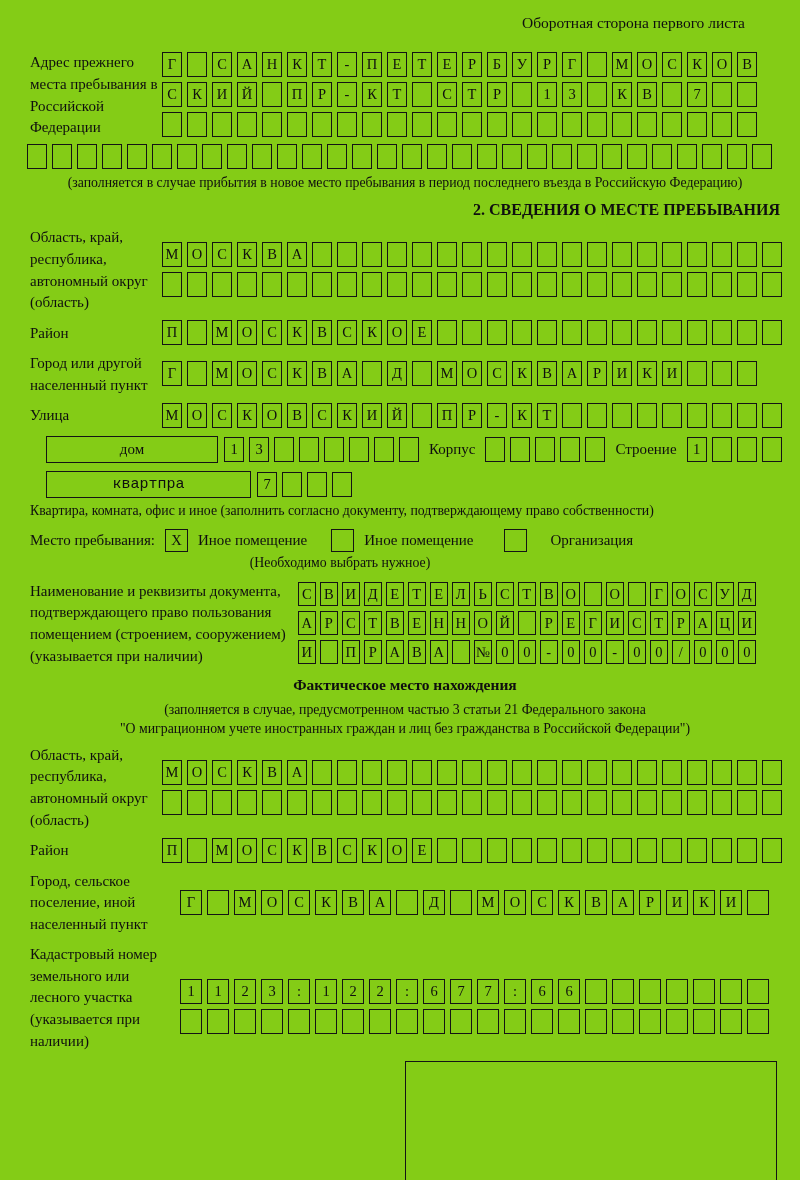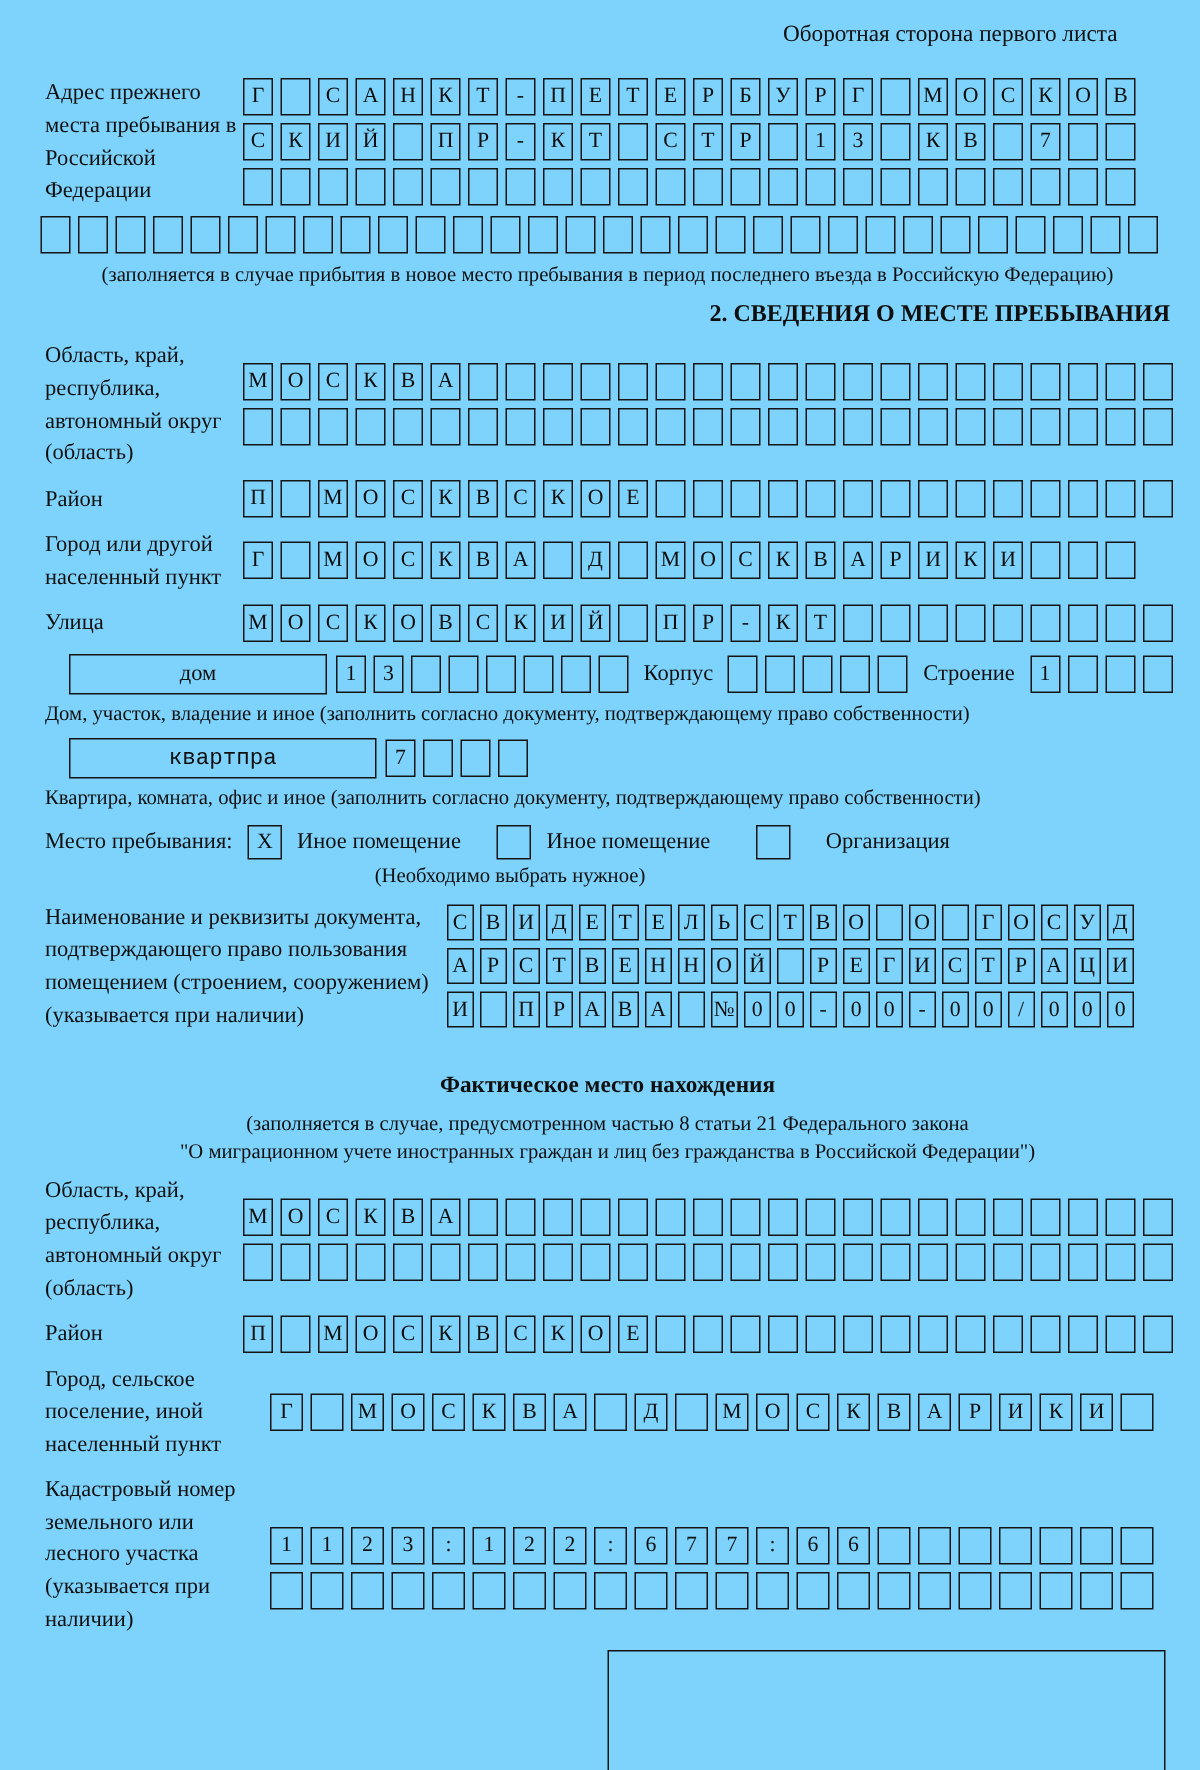--- a/index.html
+++ b/index.html
@@ -1,21 +1,21 @@
 <!DOCTYPE html>
 <html><head>
 <meta charset="utf-8">
 <style>
   * { box-sizing: border-box; }
   html,body { margin:0; padding:0; background:#ffffff; }
   .page {
     position: relative;
     width: 800px;
     height: 1180px;
-    background: #7dd3fc;
+    background: #84cc16;
     font-family: "Liberation Serif", serif;
     color: #0f0f0f;
     overflow: hidden;
     padding: 14px 20px 0 30px;
   }
   .hdr-right { text-align: right; font-size: 15.5px; padding-right: 35px; }
 
   .field { display: flex; align-items: center; margin-top: 6px; }
   .field-label { width: 132px; flex-shrink: 0; font-size: 15px; line-height: 1.45; padding-top: 2px; }
   .field-label.wide-label { width: 150px; }
@@ -28,21 +28,21 @@
     border: 1.7px solid #141414;
     display: inline-flex; align-items: center; justify-content: center;
     font-size: 14.5px; font-weight: 400;
   }
   .cells.tight .cell { width: 17.5px; height: 24px; }
   .cells.tight { gap: 4.5px; }
   .cells.wide .cell { width: 22px; }
 
   .note-center { text-align: center; font-size: 13.8px; margin-top: 6px; }
   .section-title { text-align: right; font-weight: bold; font-size: 16px; margin-top: 10px; }
-  .sub-title { text-align: center; font-weight: bold; font-size: 15.5px; margin-top: 26px; }
+  .sub-title { text-align: center; font-weight: bold; font-size: 15.5px; margin-top: 8px; }
 
   .inline-row { display: flex; align-items: center; margin-top: 8px; gap: 6px; padding-left: 16px; }
   .namebox {
     border: 1.7px solid #141414; height: 27px;
     display: inline-flex; align-items: center; justify-content: center;
     font-size: 15px; flex-shrink: 0;
   }
   .namebox.house { width: 172px; }
   .namebox.apt { width: 205px; font-family: Liberation Mono, monospace; }
   .small-note { font-size: 13.8px; margin-top: 5px; }
@@ -362,21 +362,20 @@
         <span class="cell"></span>
       </div>
     <div class="mini-label">Строение</div>
     <div class="cells">
         <span class="cell">1</span>
         <span class="cell"></span>
         <span class="cell"></span>
         <span class="cell"></span>
       </div>
   </div>
-  <div class="small-note">Дом, участок, владение и иное (заполнить согласно документу, подтверждающему право собственности)</div>
 
   <div class="inline-row">
     <div class="namebox apt">квартпра</div>
     <div class="cells">
         <span class="cell">7</span>
         <span class="cell"></span>
         <span class="cell"></span>
         <span class="cell"></span>
       </div>
   </div>
@@ -462,21 +461,21 @@
           <span class="cell">0</span>
           <span class="cell">/</span>
           <span class="cell">0</span>
           <span class="cell">0</span>
           <span class="cell">0</span>
         </div>
     </div>
   </div>
 
   <div class="sub-title">Фактическое место нахождения</div>
-  <div class="fact-note" style="margin-top:8px">(заполняется в случае, предусмотренном частью 8 статьи 21 Федерального закона</div>
+  <div class="fact-note" style="margin-top:8px">(заполняется в случае, предусмотренном частью 3 статьи 21 Федерального закона</div>
   <div class="fact-note">"О миграционном учете иностранных граждан и лиц без гражданства в Российской Федерации")</div>
 
   <div class="field">
     <div class="field-label">Область, край, республика, автономный округ (область)</div>
     <div class="rows">
       <div class="cells">
           <span class="cell">М</span>
           <span class="cell">О</span>
           <span class="cell">С</span>
           <span class="cell">К</span>

